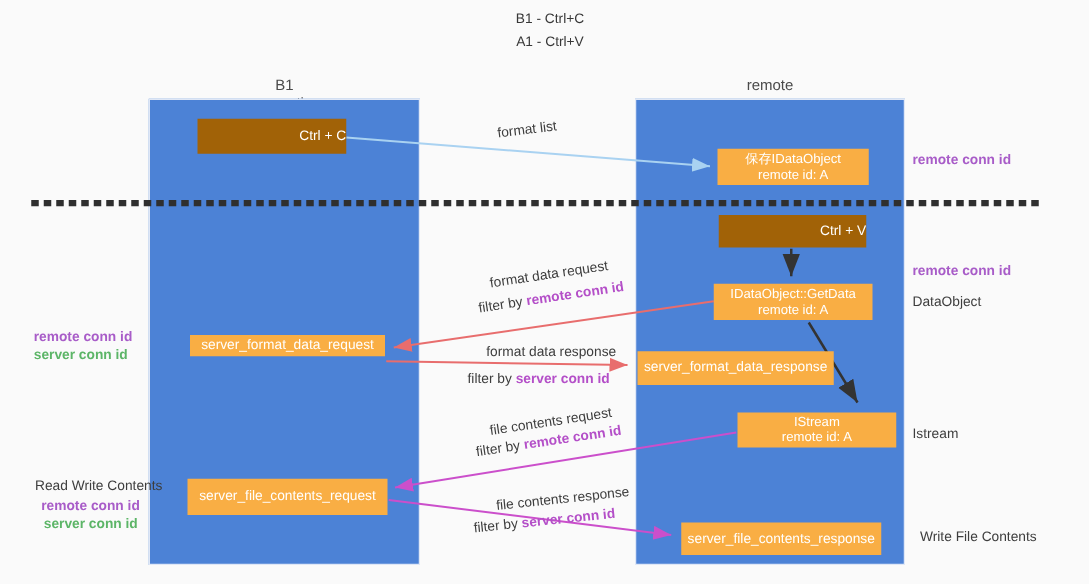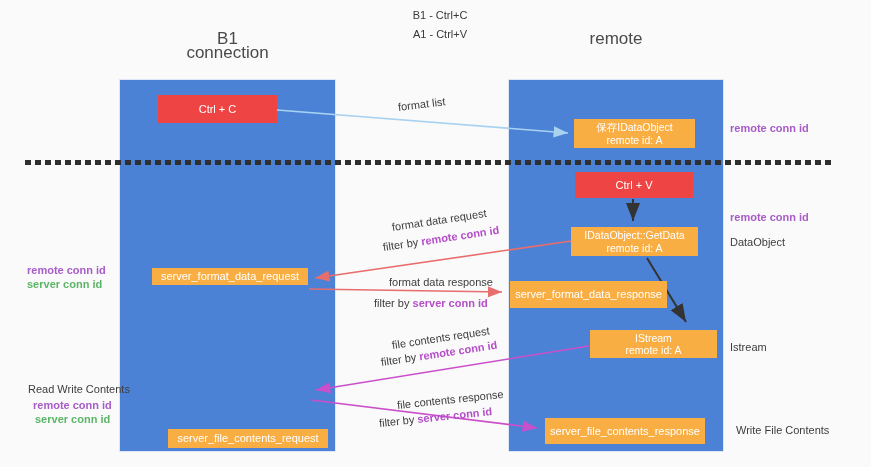--- a/index.html
+++ b/index.html
@@ -8,32 +8,32 @@
     background:#fafafa;
     font-family:"Liberation Sans", sans-serif;
     color:#3d3d3d;
   }
   .abs{position:absolute;}
   #title{
     left:300px;top:6px;width:280px;text-align:center;
     font-size:11px;line-height:19px;color:#383838;
   }
   .col-header{
-    top:32px;text-align:center;font-size:17px;line-height:14px;color:#4a4a4a;
+    top:61px;text-align:center;font-size:12px;line-height:14px;color:#4a4a4a;
   }
   .column{
     top:79px;height:373px;background:#4c82d6;border:1px solid #dfe7f6;box-sizing:border-box;
   }
   #arrow-layer{left:0;top:0;width:871px;height:467px;pointer-events:none;}
   .node{
     box-sizing:border-box;color:#ffffff;text-align:center;
     display:flex;flex-direction:column;justify-content:center;
     font-size:11px;line-height:13px;
   }
-  .node.green{background:#ef4444;}
+  .node.green{background:#a16207;text-align:right;}
   .node.orange{background:#f9ae44;}
   .node.small{font-size:10.5px;line-height:12.5px;justify-content:center;}
   .side-label{font-size:11px;white-space:nowrap;}
   .purple{color:#a85cc8;font-weight:bold;}
   .greenlbl{color:#5cb567;font-weight:bold;}
   .edge-label{font-size:11px;white-space:nowrap;color:#3d3d3d;}
   .rot8{transform:rotate(-8.5deg);transform-origin:left center;}
   .rot6{transform:rotate(-6deg);transform-origin:left center;}
   .rot7{transform:rotate(-7deg);transform-origin:left center;}
   .filter-key{font-weight:bold;color:#b44fc8;}
@@ -114,21 +114,21 @@
 
 <div class="abs node orange" style="left:510px;top:281px;width:157px;height:27px;">
   <span>server_format_data_response</span>
 </div>
 
 <div class="abs node orange small" style="left:590px;top:330px;width:127px;height:28px;">
   <span>IStream</span>
   <span>remote id: A</span>
 </div>
 
-<div class="abs node orange" style="left:168px;top:383px;width:160px;height:19px;margin-top:46px;">
+<div class="abs node orange" style="left:150px;top:383px;width:160px;height:29px;">
   <span>server_file_contents_request</span>
 </div>
 
 <div class="abs node orange" style="left:545px;top:418px;width:160px;height:26px;">
   <span>server_file_contents_response</span>
 </div>
 
 <div class="abs edge-label rot7" style="left:398px;top:101px;">format list</div>
 
 <div class="abs edge-label rot8" style="left:392px;top:221px;">format data request</div>

